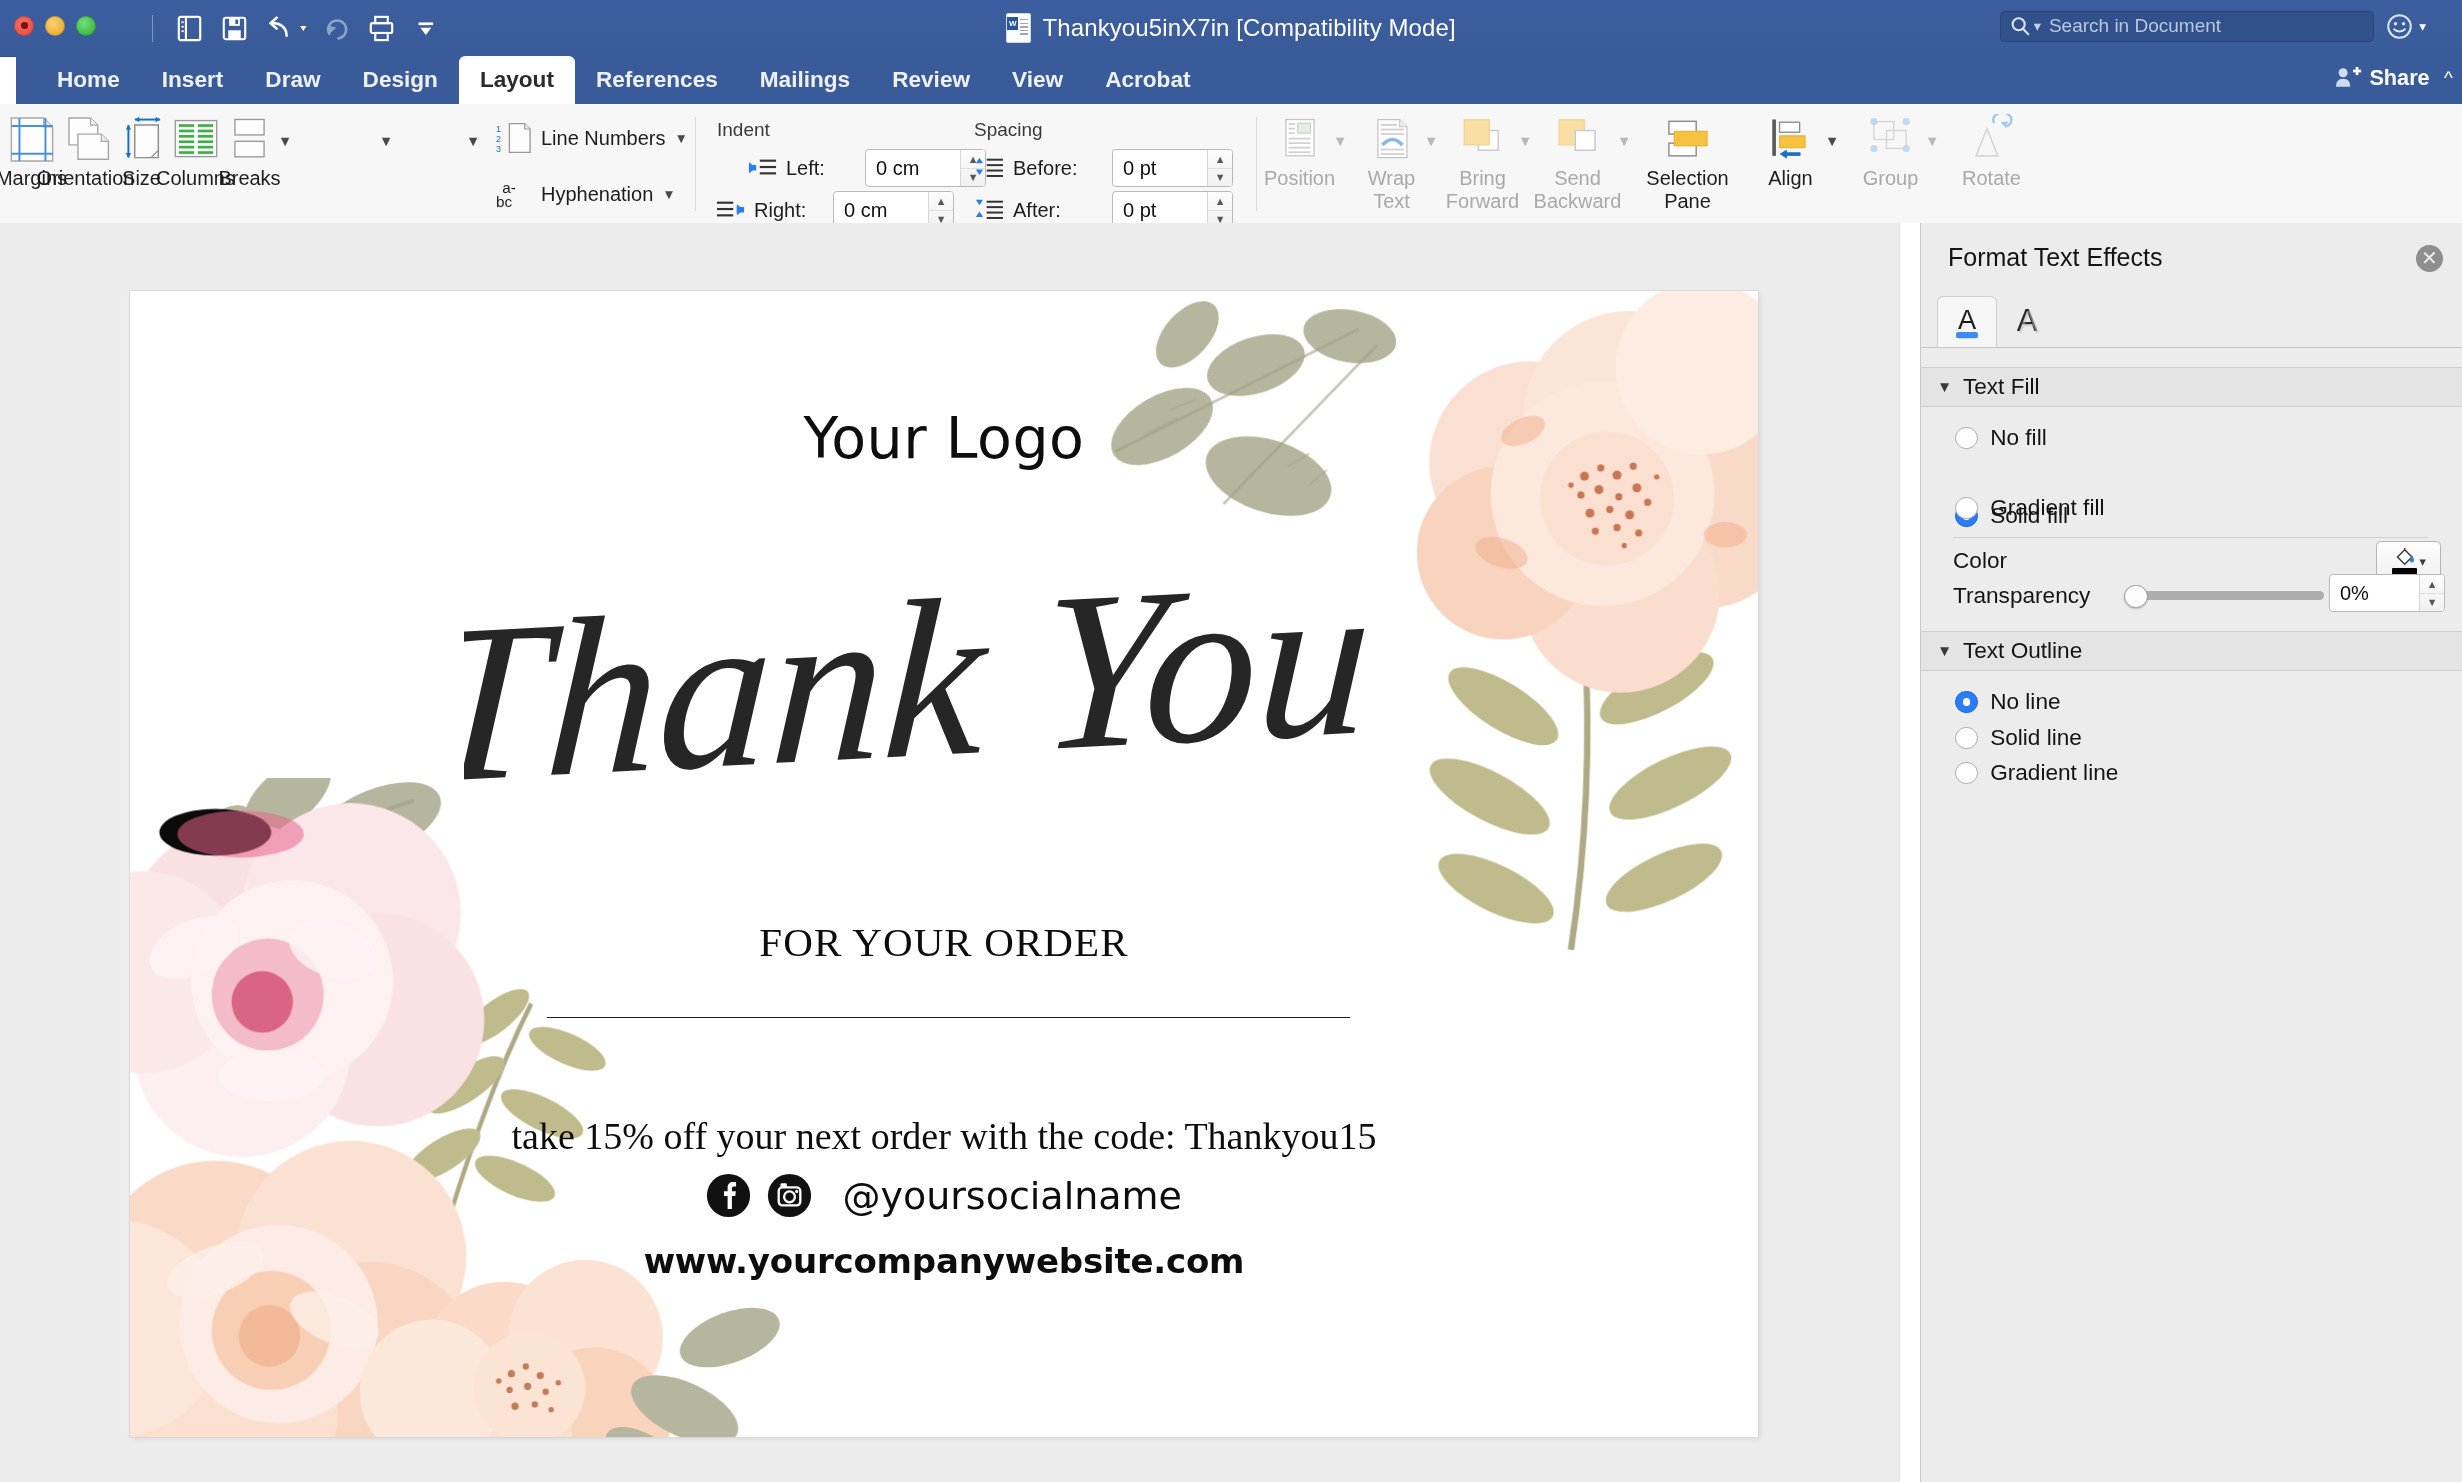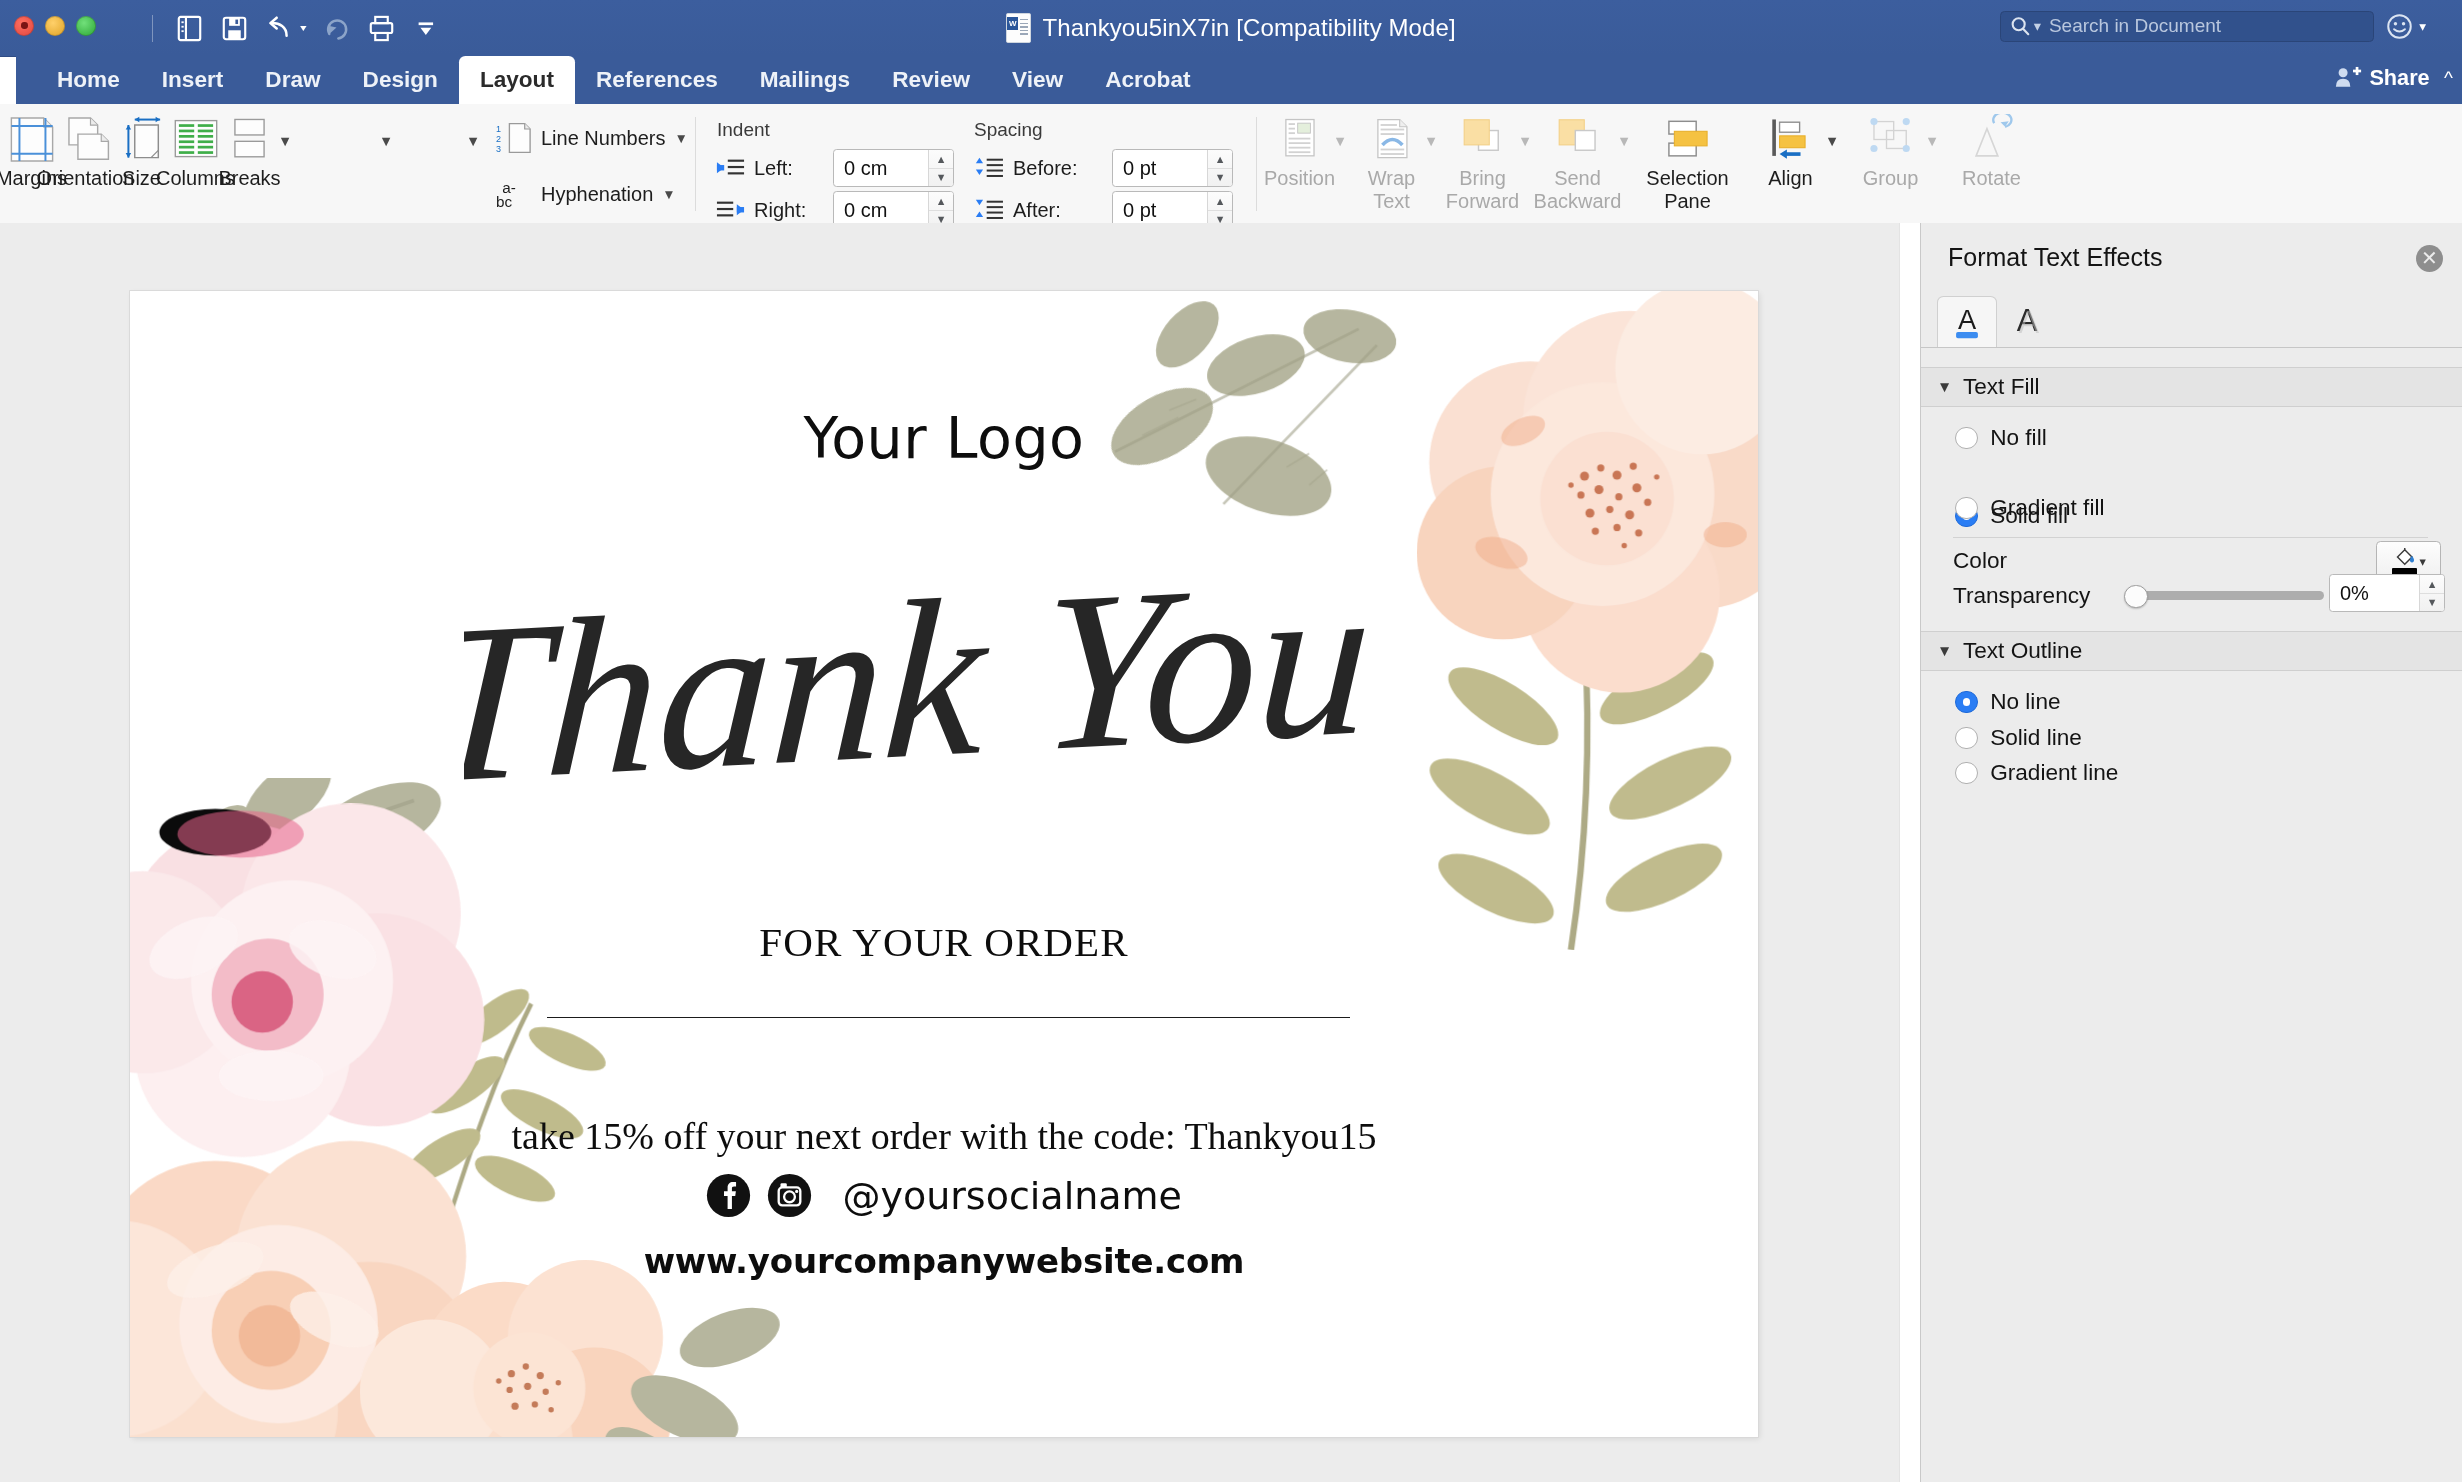--- a/index.html
+++ b/index.html
@@ -603,21 +603,21 @@
     </svg>
     <span class="inline-lbl">Hyphenation</span>
     <span class="inline-caret">▼</span>
   </div>
 
   <div class="rib-sep" style="left:695px;"></div>
 
   <div class="grp-hdr" style="left:717px; top:15.3px;">Indent</div>
   <div class="grp-hdr" style="left:974px; top:15.3px;">Spacing</div>
 
-  <div class="inline-row" style="left:716px; top:45px;">
+  <div class="inline-row" style="left:748px; top:45px;">
     <svg width="29" height="23.5" viewBox="0 0 32 26">
       <path d="M1 7 L9 13 L1 19 Z" fill="#2a7df4"></path>
         <rect x="1" y="10" width="8" height="6" fill="#2a7df4"></rect>
       <g fill="#333">
           <rect x="13" y="4" width="18" height="2.4"></rect>
           <rect x="13" y="11" width="18" height="2.4"></rect>
           <rect x="13" y="18" width="18" height="2.4"></rect>
         </g>
     </svg>
     <span class="field-lbl">Left:</span>

